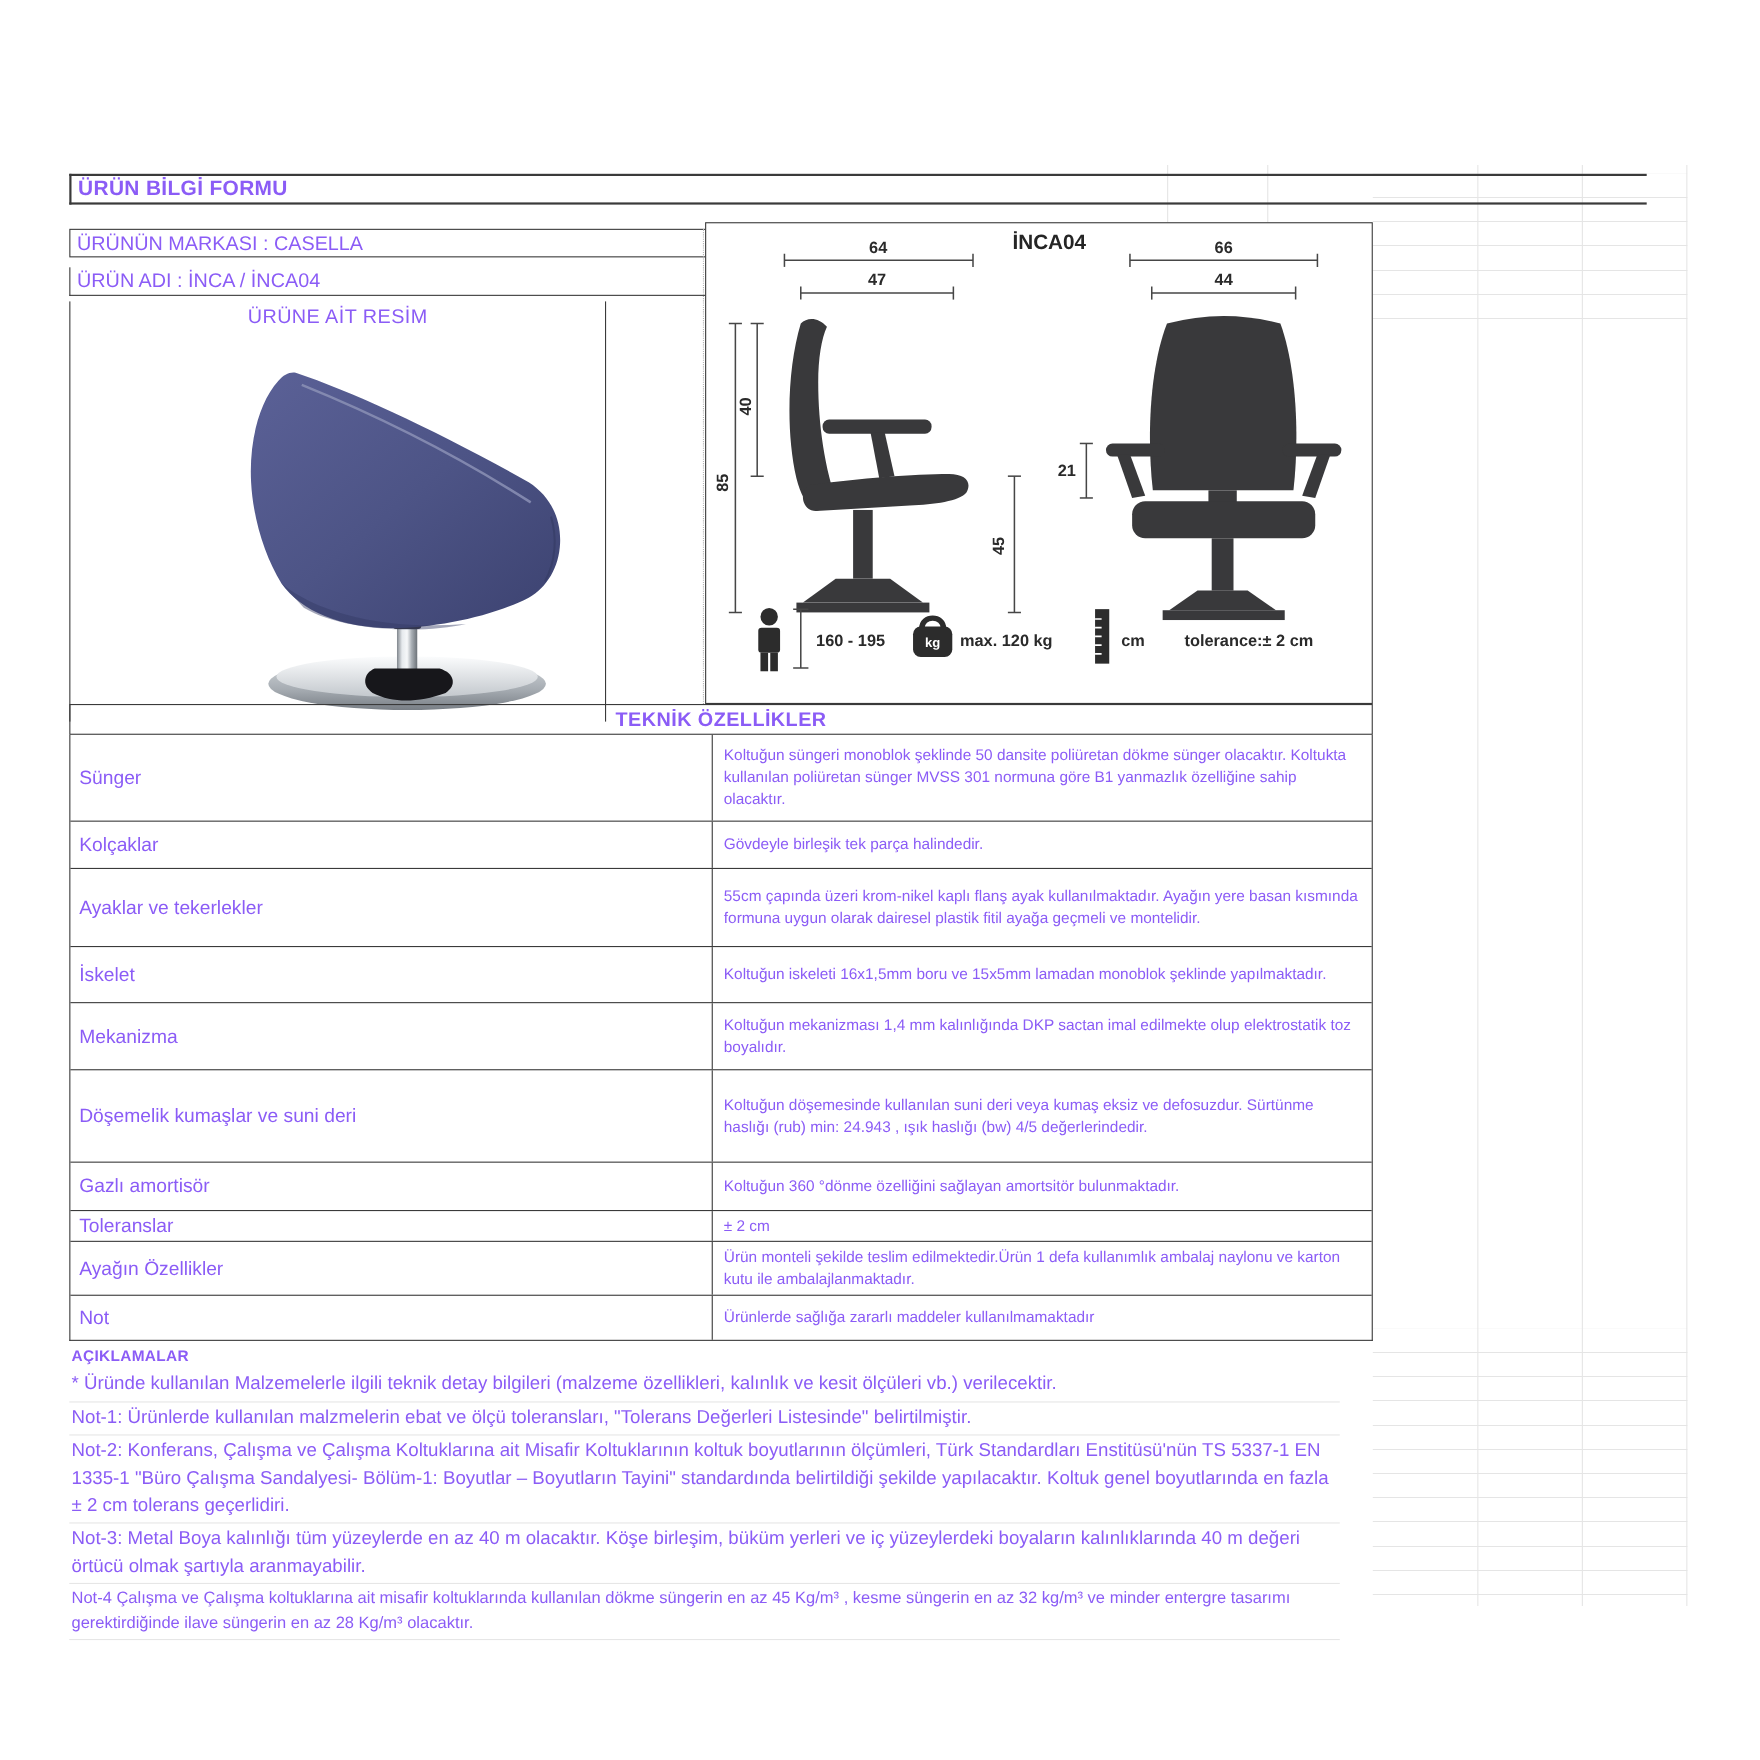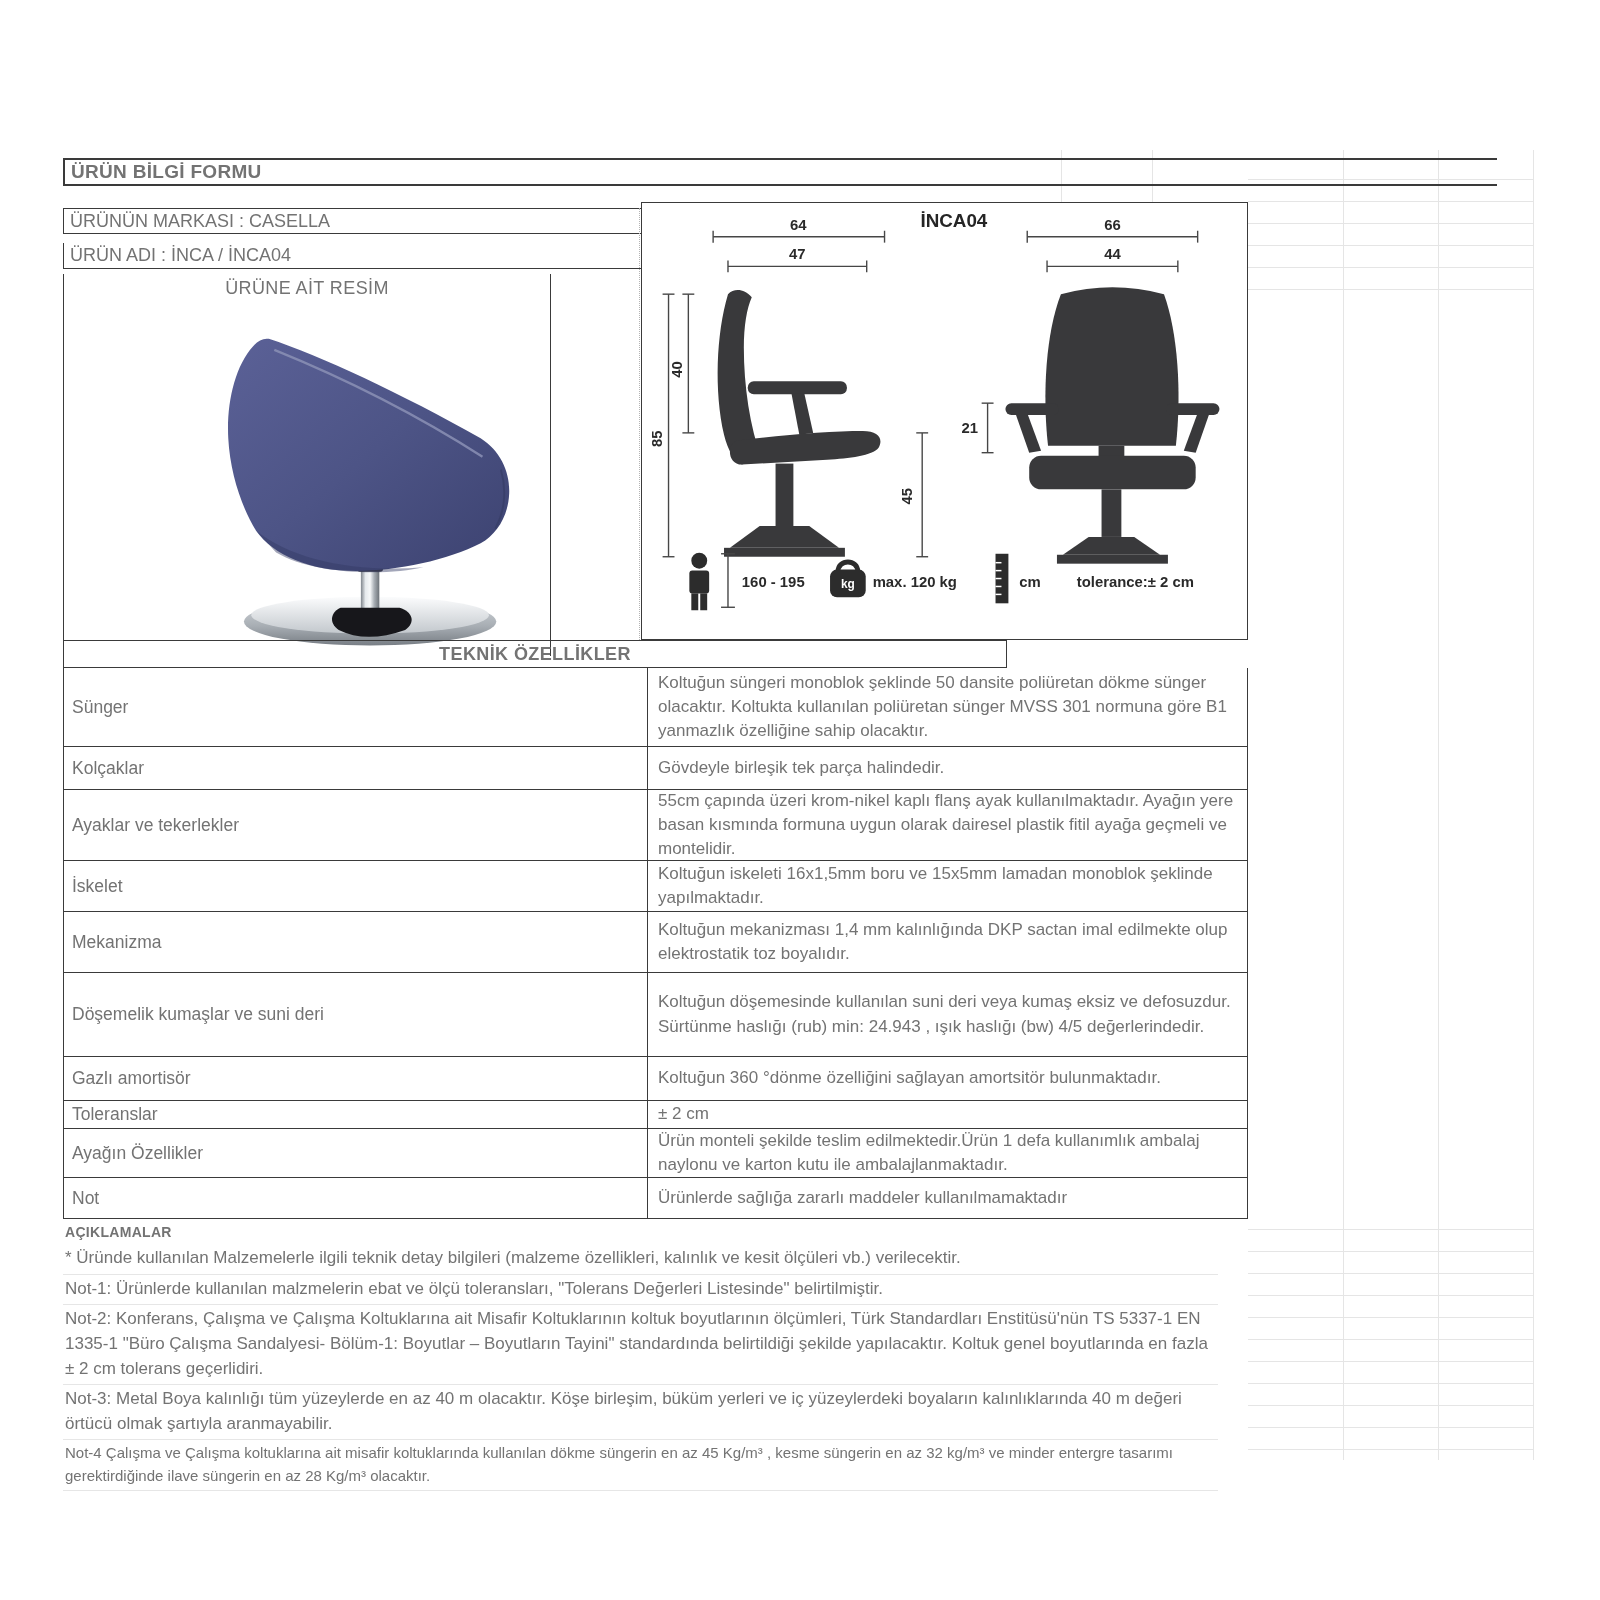--- a/index.html
+++ b/index.html
@@ -1,17 +1,17 @@
 <!DOCTYPE html>
 <html><head>
 <meta charset="utf-8">
 <style>
   html,body{margin:0;padding:0;background:#ffffff;}
   .page{position:relative;width:1600px;height:1600px;background:#ffffff;overflow:hidden;
-        font-family:"Liberation Sans","DejaVu Sans",sans-serif;color:#737373;text-decoration:underline;}
+        font-family:"Liberation Sans","DejaVu Sans",sans-serif;color:#8b5cf6;text-decoration:underline;}
   .abs{position:absolute;box-sizing:border-box;}
 
   
   .title-row{left:63px;top:158px;width:1434px;height:28px;
              border-top:2px solid #3a3a3a;border-bottom:2px solid #3a3a3a;border-left:2px solid #3a3a3a;
              display:flex;align-items:center;padding-left:6px;font-size:19px;font-weight:bold;letter-spacing:.3px;}
   .brand-row,.name-row{left:63px;width:585px;height:26px;border:1.6px solid #3a3a3a;
              display:flex;align-items:center;padding-left:6px;font-size:18px;}
   .brand-row{top:208px;}
   .name-row{top:226px;border-top:none;margin-top:17px;}
@@ -28,29 +28,29 @@
   
   .drawing-panel{left:641px;top:202px;width:607px;height:438px;border:1.8px solid #3a3a3a;background:#fff;}
   .drawing-svg{display:block;}
   .dwg-title{font:bold 19px "Liberation Sans","DejaVu Sans",sans-serif;fill:#252525;text-anchor:middle;}
   .dimlab{font:bold 15px "Liberation Sans","DejaVu Sans",sans-serif;fill:#2a2a2a;text-anchor:middle;}
   .icolab{font:bold 15px "Liberation Sans","DejaVu Sans",sans-serif;fill:#2a2a2a;}
   .dim{stroke:#464646;stroke-width:1.4px;}
   .sil{fill:#39393b;}
 
   
-  .tech-bar{left:63px;top:640px;width:944px;height:28px;border:1.8px solid #3a3a3a;
+  .tech-bar{left:63px;top:640px;width:1185px;height:28px;border:1.8px solid #3a3a3a;
             display:flex;align-items:center;justify-content:center;font-size:18px;font-weight:bold;letter-spacing:.4px;}
   .spec-table{left:63px;top:668px;width:1185px;border:1.6px solid #3a3a3a;border-top:none;}
   .spec-row{display:flex;border-bottom:1.4px solid #3a3a3a;}
   .spec-row:last-child{border-bottom:none;}
   .spec-label{width:584px;flex:0 0 584px;border-right:1.4px solid #3a3a3a;display:flex;align-items:center;
               padding:0 8px;box-sizing:border-box;font-size:17.5px;}
   .spec-value{flex:1;display:flex;align-items:center;padding:3px 10px;box-sizing:border-box;
-              font-size:17px;line-height:1.42;}
+              font-size:14px;line-height:1.42;}
 
   
   .notes{left:63px;top:1222px;width:1155px;}
   .notes-title{font-size:14px;font-weight:bold;letter-spacing:.3px;padding:2px 0 4px 2px;}
   .note{font-size:17px;line-height:1.45;padding:2px 2px 3px 2px;border-bottom:1px solid #e6e6e6;}
   .note.small{font-size:15px;line-height:1.5;}
 
   
   .vgrid{position:absolute;width:0;border-left:1px solid #e5e5e5;}
   .hgrid-top{position:absolute;left:1248px;top:158px;width:286px;height:132px;

